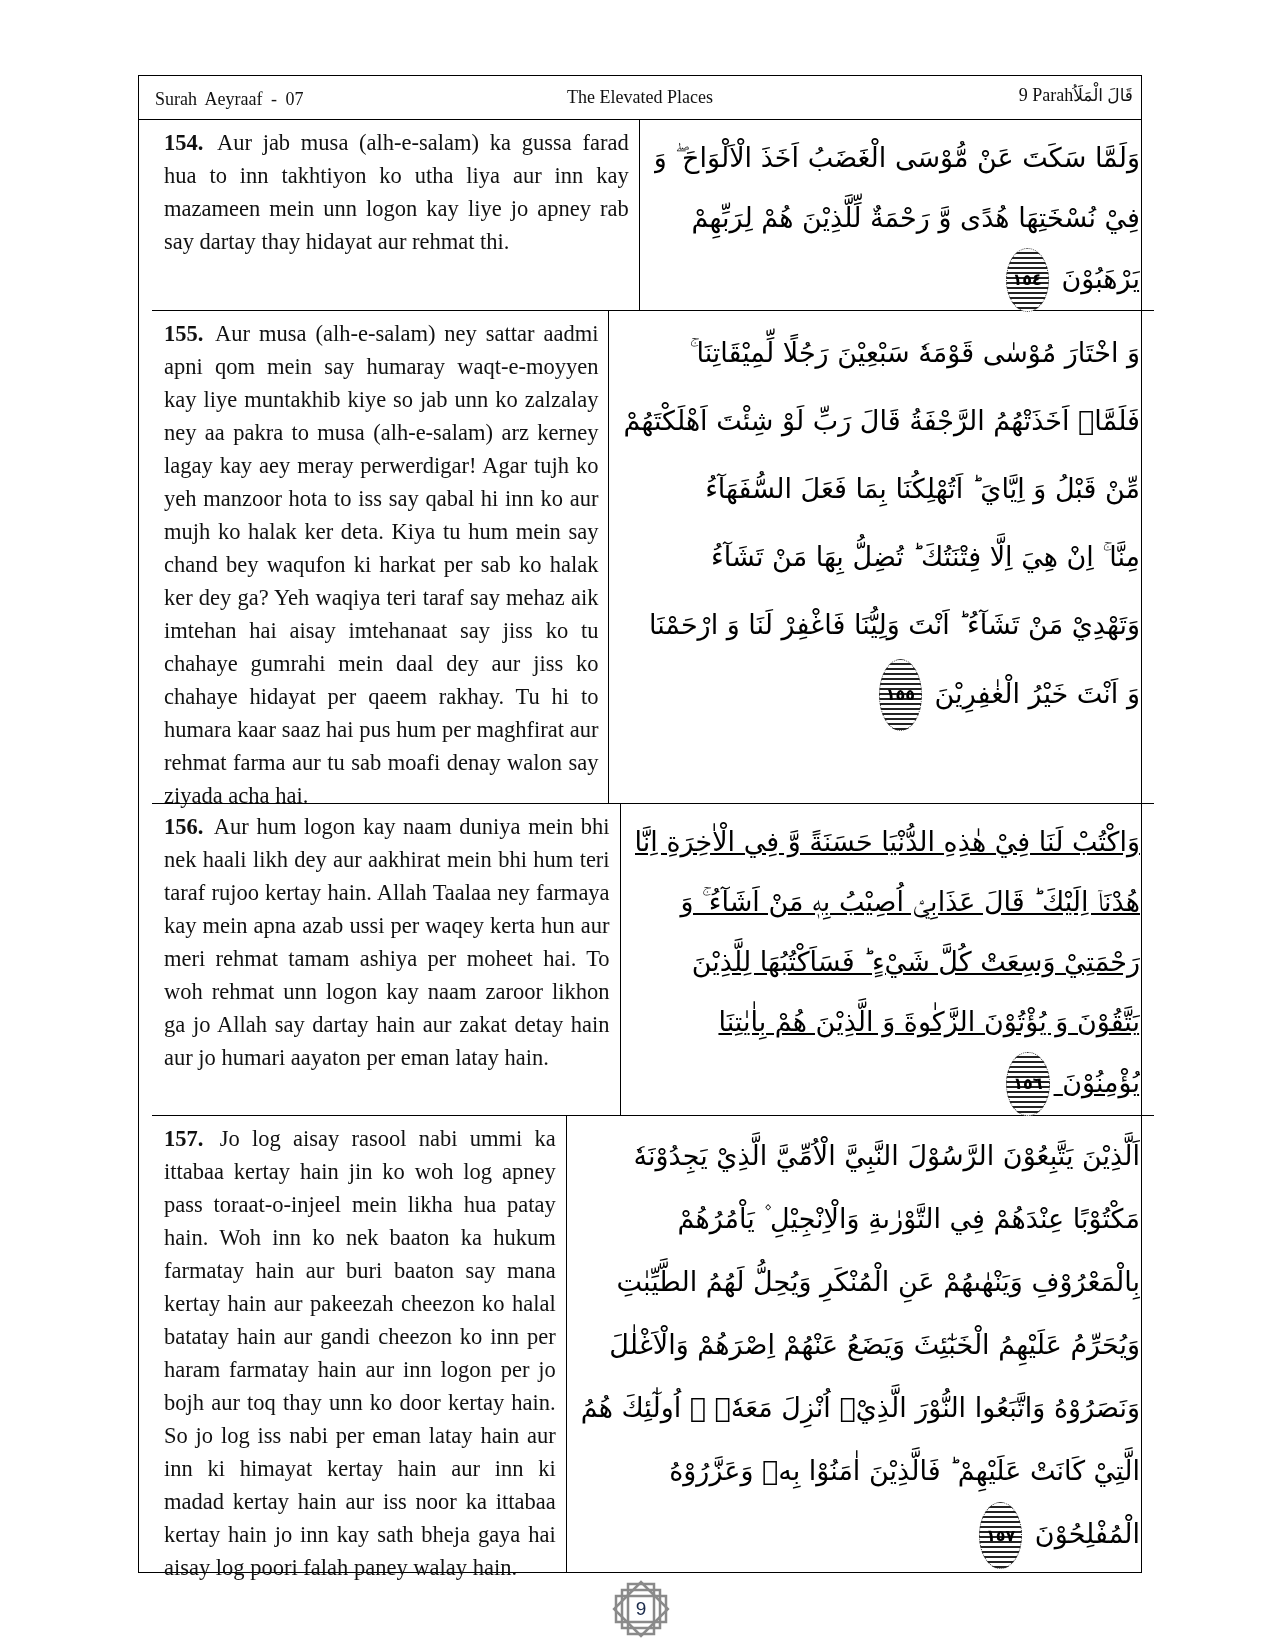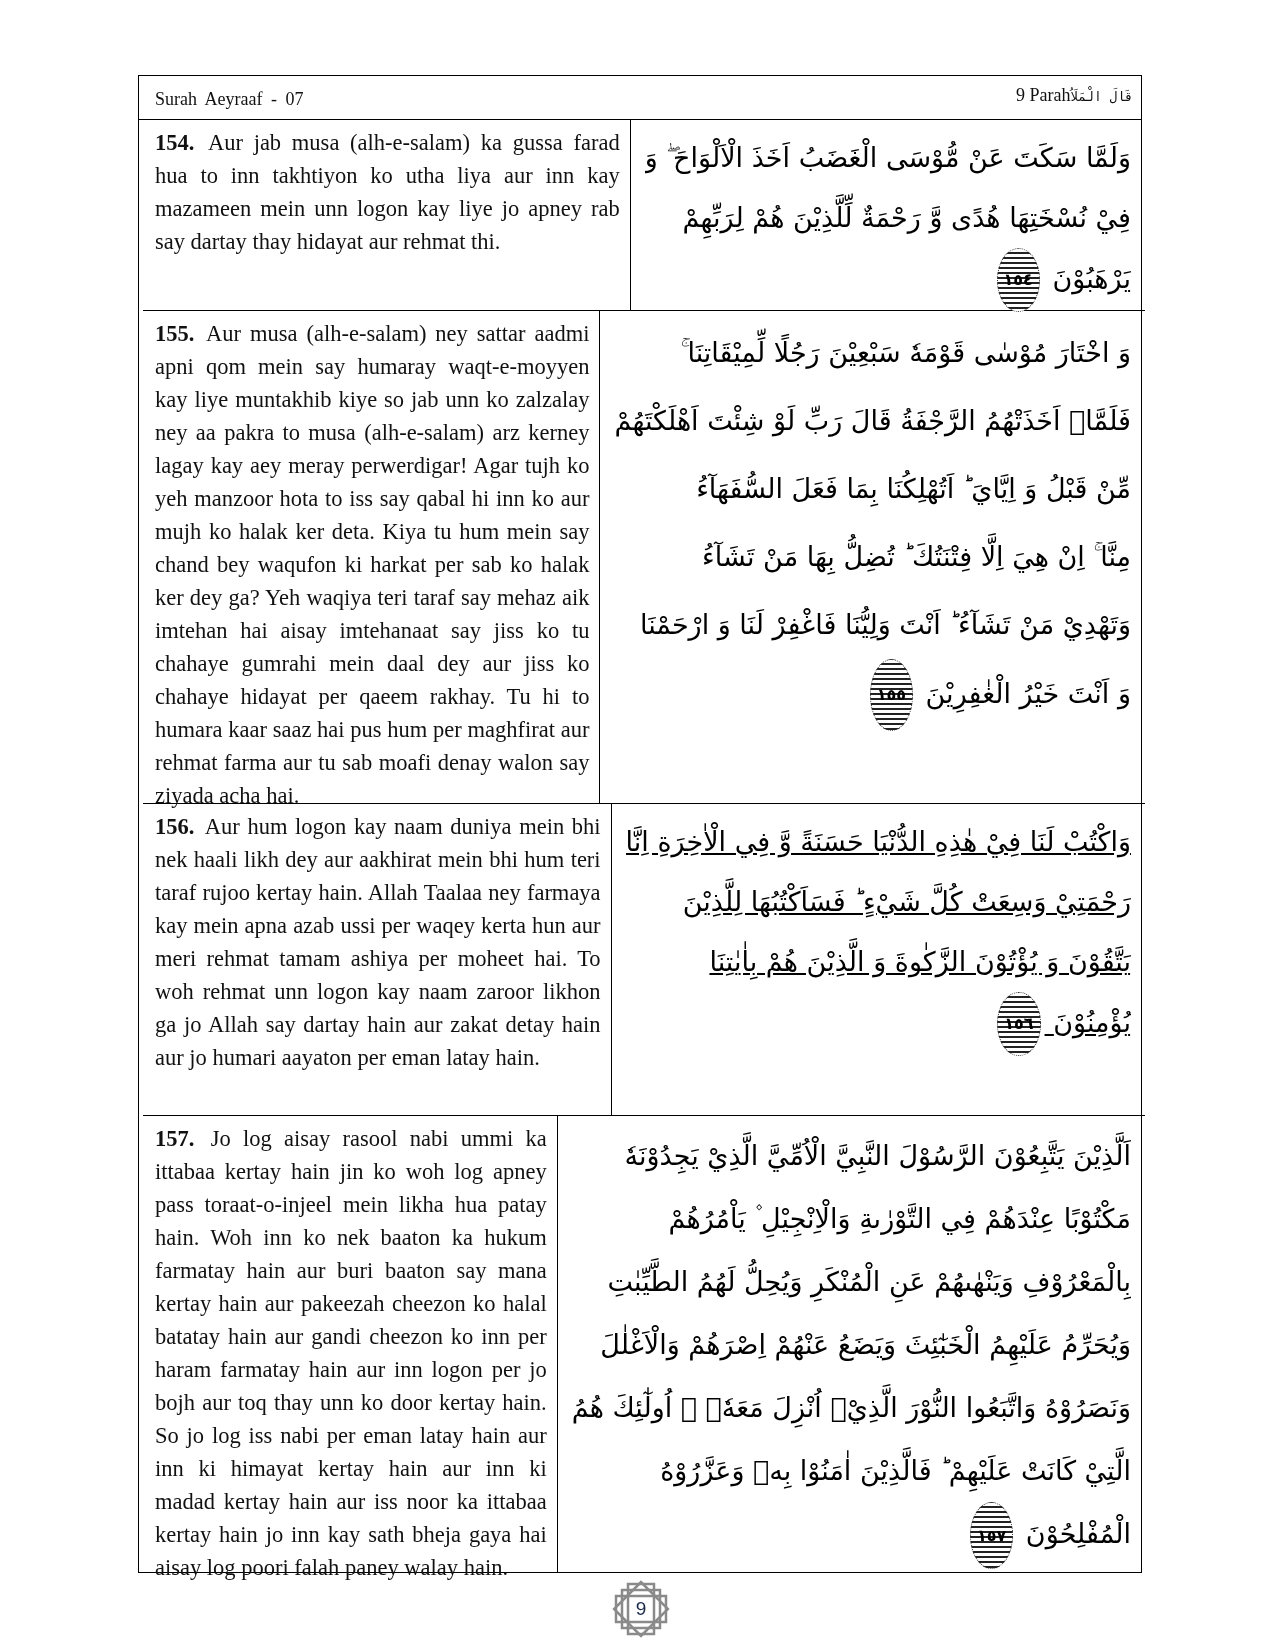--- a/index.html
+++ b/index.html
@@ -9,23 +9,23 @@
     border: 1.5px solid #000; box-sizing: border-box;
   }
   .hdr {
     position: absolute; left: 0; top: 0; width: 100%; height: 44px;
     border-bottom: 1.5px solid #000; box-sizing: border-box;
     font-family: "Liberation Serif", serif; font-size: 18px; color: #111;
   }
   .hdr .l { position: absolute; left: 16px; top: 13px; word-spacing: 4px; }
   .hdr .c { position: absolute; left: 0; width: 100%; text-align: center; top: 11px; }
   .hdr .r { position: absolute; right: 8px; top: 9px; display: flex; align-items: baseline; }
-  .hdr .r .ar { font-family: Liberation Mono, monospace; font-size: 13px; direction: rtl; }
+  .hdr .r .ar { font-family: Liberation Serif, serif; font-size: 17px; direction: rtl; }
   .row {
-    position: absolute; left: 4px; width: 100%; box-sizing: border-box;
+    position: absolute; left: 13px; width: 100%; box-sizing: border-box;
     border-bottom: 1.5px solid #000; display: flex;
   }
   .row:last-child { border-bottom: none; }
   .en {
     width: 503px; border-right: 1.5px solid #000; box-sizing: border-box;
     padding: 6px 10px 0 12px;
     font-family: "Liberation Serif", serif; font-size: 22.5px; line-height: 33px;
     color: #111; text-align: justify; text-align-last: left;
   }
   .en b { font-weight: bold; margin-right: 4px; }
@@ -49,20 +49,21 @@
     position: absolute; left: 0; top: 20px; width: 100%; text-align: center;
     font-family: "Liberation Sans", sans-serif; font-size: 19px; color: #1a2a4a;
   }
 </style>
 </head>
 <body>
 
 <div class="page-table">
   <div class="hdr">
     <span class="l">Surah  Aeyraaf  - 07</span>
+    <span class="c">The Elevated Places</span>
     <span class="r">
       <span>9 Parah</span>
       <span class="ar">قَالَ الْمَلَاُ</span>
     </span>
   </div>
 
   <div class="row" style="top:44px;height:191px;">
     <div class="en"><b>154.</b> <span>Aur jab musa (alh-e-salam) ka gussa farad hua to inn takhtiyon ko utha liya aur inn kay mazameen mein unn logon kay liye jo apney rab say dartay thay hidayat aur rehmat thi.</span></div>
     <div class="ar-col" style="line-height:60px;">
       <span class="ar-line">وَلَمَّا سَكَتَ عَنْ مُّوْسَى الْغَضَبُ اَخَذَ الْاَلْوَاحَ ۖ وَ</span>
@@ -80,20 +81,21 @@
       <span class="ar-line">مِنَّا ۚ اِنْ هِيَ اِلَّا فِتْنَتُكَ ؕ تُضِلُّ بِهَا مَنْ تَشَآءُ</span>
       <span class="ar-line">وَتَهْدِيْ مَنْ تَشَآءُ ؕ اَنْتَ وَلِيُّنَا فَاغْفِرْ لَنَا وَ ارْحَمْنَا</span>
       <span class="ar-line"><span>وَ اَنْتَ خَيْرُ الْغٰفِرِيْنَ</span> <span class="ayah-mark">١٥٥</span></span>
     </div>
   </div>
 
   <div class="row" style="top:728px;height:312px;">
     <div class="en"><b>156.</b> <span>Aur hum logon kay naam duniya mein bhi nek haali likh dey aur aakhirat mein bhi hum teri taraf rujoo kertay hain. Allah Taalaa ney farmaya kay mein apna azab ussi per waqey kerta hun aur meri rehmat tamam ashiya per moheet hai. To woh rehmat unn logon kay naam zaroor likhon ga jo Allah say dartay hain aur zakat detay hain aur jo humari aayaton per eman latay hain.</span></div>
     <div class="ar-col" style="line-height:60px;text-decoration:underline;">
       <span class="ar-line">وَاكْتُبْ لَنَا فِيْ هٰذِهِ الدُّنْيَا حَسَنَةً وَّ فِي الْاٰخِرَةِ اِنَّا</span>
+      <span class="ar-line">هُدْنَاۤ اِلَيْكَ ؕ قَالَ عَذَابِيْۤ اُصِيْبُ بِهٖ مَنْ اَشَآءُ ۚ وَ</span>
       <span class="ar-line">رَحْمَتِيْ وَسِعَتْ كُلَّ شَيْءٍ ؕ فَسَاَكْتُبُهَا لِلَّذِيْنَ</span>
       <span class="ar-line">يَتَّقُوْنَ وَ يُؤْتُوْنَ الزَّكٰوةَ وَ الَّذِيْنَ هُمْ بِاٰيٰتِنَا</span>
       <span class="ar-line"><span>يُؤْمِنُوْنَ</span> <span class="ayah-mark">١٥٦</span></span>
     </div>
   </div>
 
   <div class="row" style="top:1040px;height:456px;">
     <div class="en"><b>157.</b> <span>Jo log aisay rasool nabi ummi ka ittabaa kertay hain jin ko woh log apney pass toraat-o-injeel mein likha hua patay hain. Woh inn ko nek baaton ka hukum farmatay hain aur buri baaton say mana kertay hain aur pakeezah cheezon ko halal batatay hain aur gandi cheezon ko inn per haram farmatay hain aur inn logon per jo bojh aur toq thay unn ko door kertay hain. So jo log iss nabi per eman latay hain aur inn ki himayat kertay hain aur inn ki madad kertay hain aur iss noor ka ittabaa kertay hain jo inn kay sath bheja gaya hai aisay log poori falah paney walay hain.</span></div>
     <div class="ar-col" style="line-height:63px;">
       <span class="ar-line">اَلَّذِيْنَ يَتَّبِعُوْنَ الرَّسُوْلَ النَّبِيَّ الْاُمِّيَّ الَّذِيْ يَجِدُوْنَهٗ</span>

